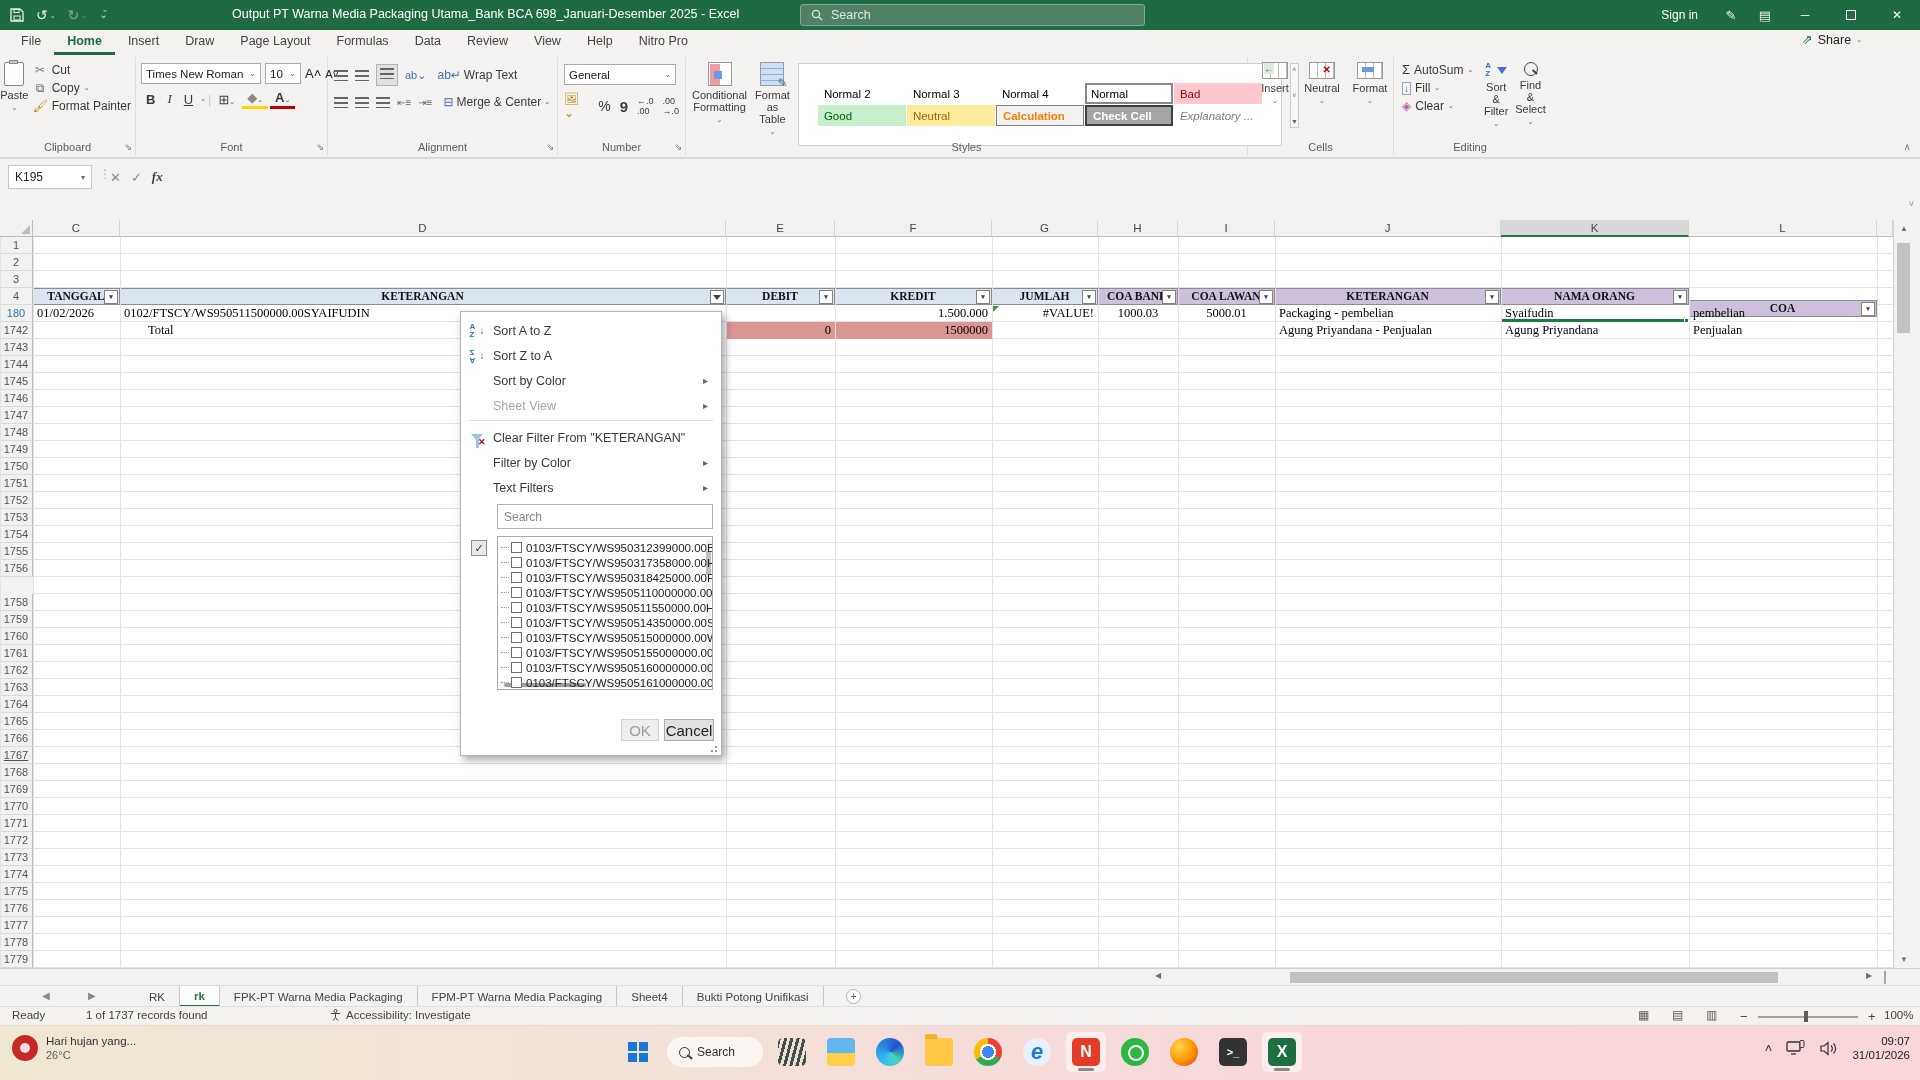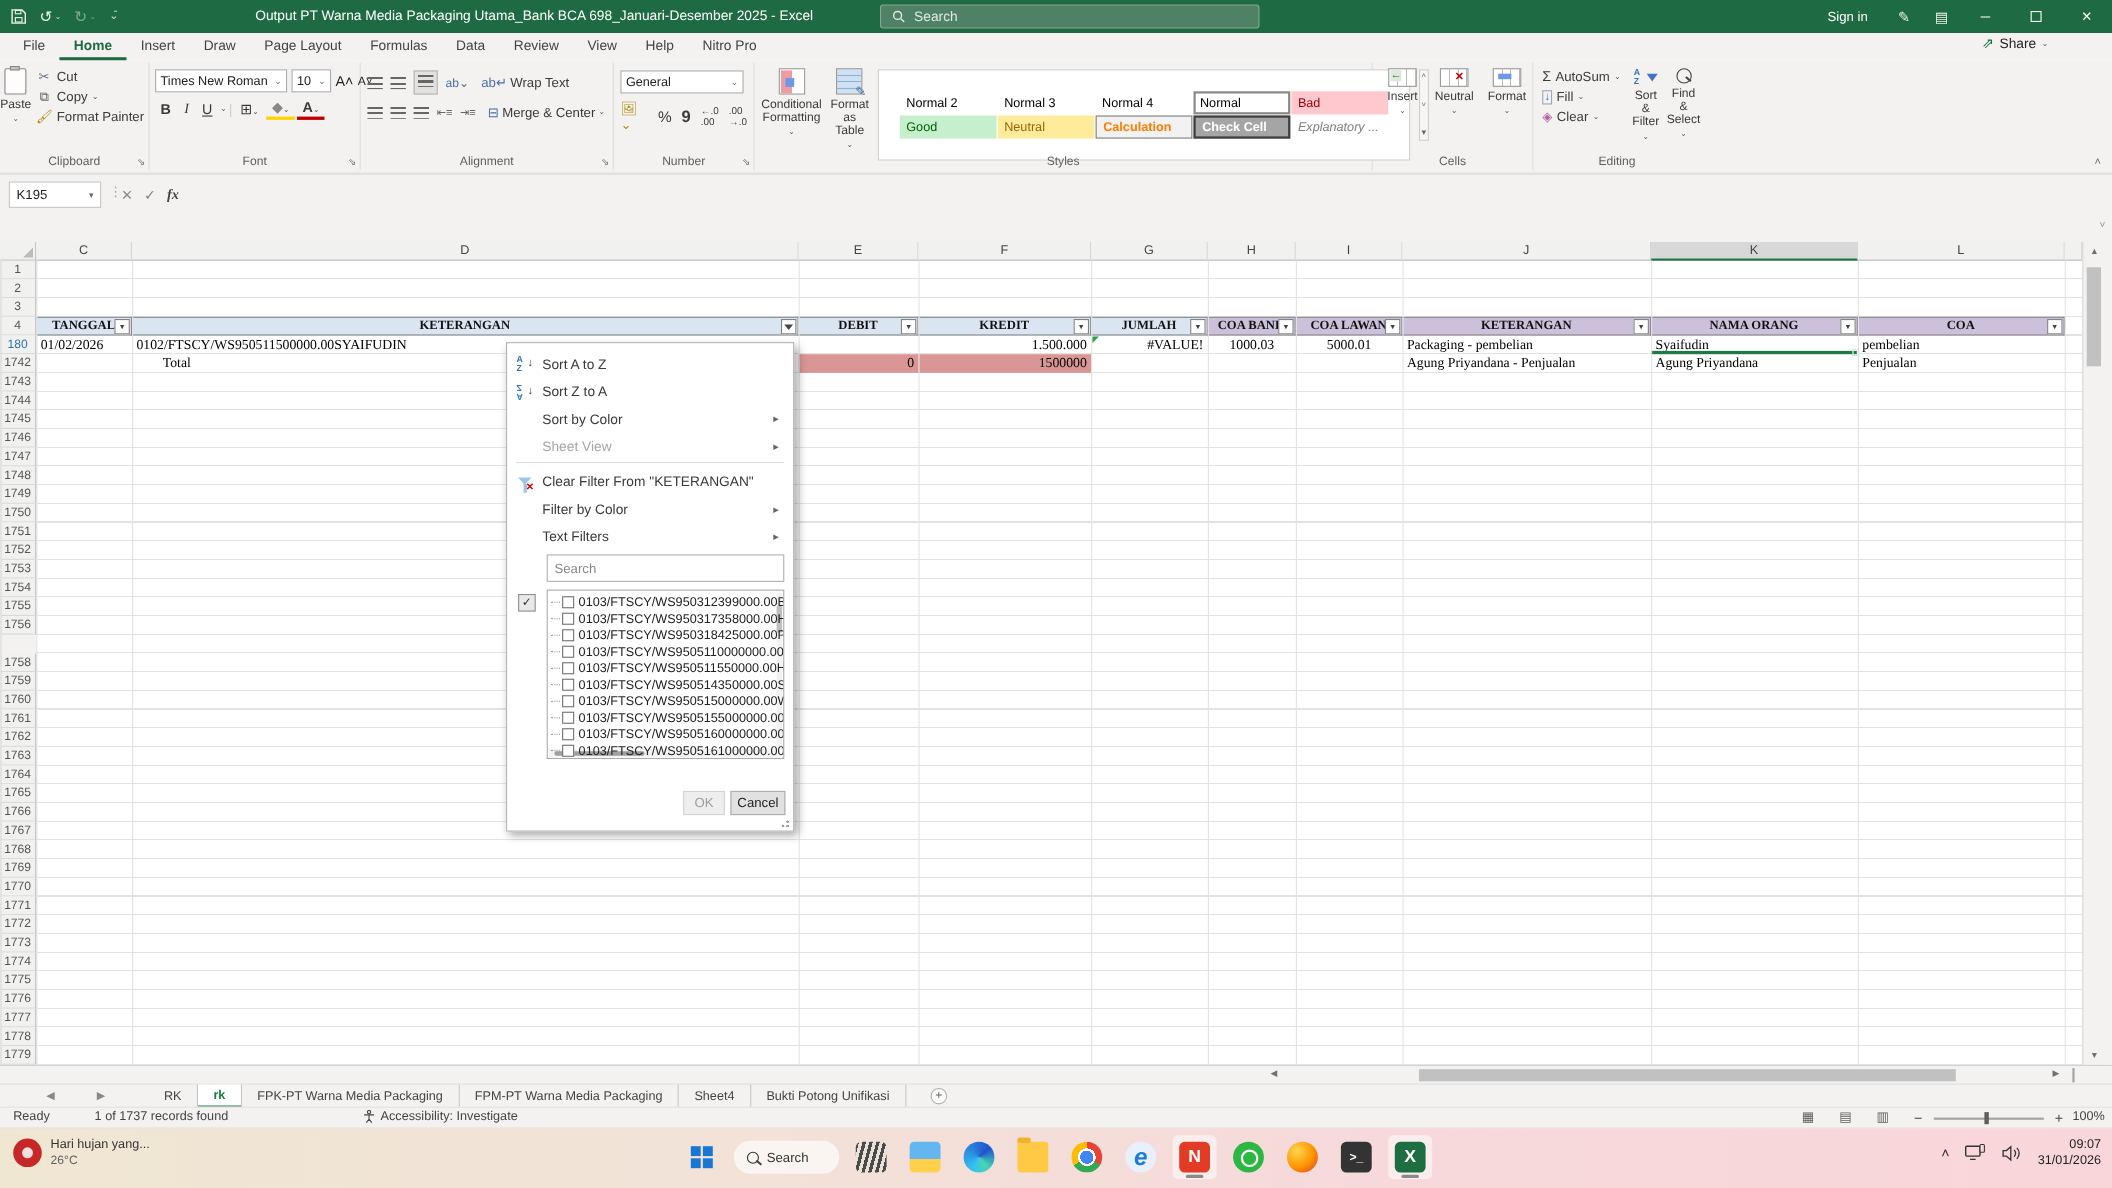--- a/index.html
+++ b/index.html
@@ -125,21 +125,21 @@
   #fselectall{position:absolute;left:10px;top:228px;width:16px;height:16px;background:#e9e9e9;border:1px solid #8f8f8f;
               font-size:11px;line-height:14px;text-align:center;color:#333}
   #flist{position:absolute;left:36px;top:224px;width:216px;height:154px;border:1px solid #ababab;overflow:hidden;background:#fff}
   .frow{position:absolute;left:0;width:230px;height:15px;display:flex;align-items:center;font-size:11.5px;color:#222;white-space:nowrap}
   .frow .guide{width:8px;border-top:1px dotted #999;margin-left:3px}
   .fcb{width:11px;height:11px;border:1px solid #707070;background:#fff;margin:0 4px 0 2px;flex:none}
   #flvsb{position:absolute;right:1px;top:2px;width:5px;height:140px;background:#f2f2f2}
   #flvthumb{position:absolute;right:1px;top:14px;width:5px;height:24px;background:#bfbfbf}
   #flhsb{position:absolute;left:1px;bottom:1px;width:208px;height:7px;background:#f2f2f2}
   #flhthumb{position:absolute;left:6px;bottom:2px;width:82px;height:4px;background:#9f9f9f;border-radius:2px}
-  .fbtn{position:absolute;top:407px;height:22px;border:1px solid #adadad;background:#e1e1e1;font-size:12px;
+  .fbtn{position:absolute;top:407px;height:22px;border:1px solid #adadad;background:#e1e1e1;font-size:15px;
         display:flex;align-items:center;justify-content:center;color:#222}
   .fbtn.okd{left:160px;width:38px;color:#9f9d9b;background:#eeeeee;border-color:#d4d2d0}
   .fbtn.cancel{left:203px;width:50px}
   #fgrip{position:absolute;right:3px;bottom:2px;width:8px;height:8px;
          background:radial-gradient(circle at 2px 6px,#999 1px,transparent 1.3px),radial-gradient(circle at 6px 2px,#999 1px,transparent 1.3px),radial-gradient(circle at 6px 6px,#999 1px,transparent 1.3px)}
   
   #hscroll{position:absolute;left:0;top:968px;width:1920px;height:17px;background:#f3f2f1;border-top:1px solid #cfcfcf}
   .hsa{position:absolute;top:2px;font-size:8px;color:#707070}
   #hthumb{position:absolute;left:1290px;top:3px;width:488px;height:11px;background:#c1c1c1}
   #hsplit{position:absolute;left:1884px;top:2px;width:7px;height:13px;border-left:2px solid #a5a5a5}
@@ -509,21 +509,21 @@
         <div class="rownum" style="top: 376px; font-family: Liberation Serif, serif;">1757</div>
         <div class="rownum" style="top: 374px;">1758</div>
         <div class="rownum" style="top: 391px;">1759</div>
         <div class="rownum" style="top: 408px;">1760</div>
         <div class="rownum" style="top: 425px;">1761</div>
         <div class="rownum" style="top: 442px;">1762</div>
         <div class="rownum" style="top: 459px;">1763</div>
         <div class="rownum" style="top: 476px;">1764</div>
         <div class="rownum" style="top: 493px;">1765</div>
         <div class="rownum" style="top: 510px;">1766</div>
-        <div class="rownum" style="top: 527px;">1767</div>
+        <div class="rownum" style="top: 527px; text-decoration: underline;">1767</div>
         <div class="rownum" style="top: 544px;">1768</div>
         <div class="rownum" style="top: 561px;">1769</div>
         <div class="rownum" style="top: 578px;">1770</div>
         <div class="rownum" style="top: 595px;">1771</div>
         <div class="rownum" style="top: 612px;">1772</div>
         <div class="rownum" style="top: 629px;">1773</div>
         <div class="rownum" style="top: 646px;">1774</div>
         <div class="rownum" style="top: 663px;">1775</div>
         <div class="rownum" style="top: 680px;">1776</div>
         <div class="rownum" style="top: 697px;">1777</div>
@@ -535,21 +535,21 @@
         <div class="hr4" style="left: 120px; top: 68px; width: 606px; background: rgb(219, 229, 241);"><span>KETERANGAN</span><div class="hbtn" style="position: absolute; right: 1px; top: 1px;">
             <span class="hfun"></span>
           </div></div>
         <div class="hr4" style="left: 726px; top: 68px; width: 109px; background: rgb(219, 229, 241);"><span>DEBIT</span><div class="hbtn" style="position: absolute; right: 1px; top: 1px;">▾</div></div>
         <div class="hr4" style="left: 835px; top: 68px; width: 157px; background: rgb(219, 229, 241);"><span>KREDIT</span><div class="hbtn" style="position: absolute; right: 1px; top: 1px;">▾</div></div>
         <div class="hr4" style="left: 992px; top: 68px; width: 106px; background: rgb(219, 229, 241);"><span>JUMLAH</span><div class="hbtn" style="position: absolute; right: 1px; top: 1px;">▾</div></div>
         <div class="hr4" style="left: 1098px; top: 68px; width: 80px; background: rgb(204, 192, 218);"><span>COA BANK</span><div class="hbtn" style="position: absolute; right: 1px; top: 1px;">▾</div></div>
         <div class="hr4" style="left: 1178px; top: 68px; width: 97px; background: rgb(204, 192, 218);"><span>COA LAWAN</span><div class="hbtn" style="position: absolute; right: 1px; top: 1px;">▾</div></div>
         <div class="hr4" style="left: 1275px; top: 68px; width: 226px; background: rgb(204, 192, 218);"><span>KETERANGAN</span><div class="hbtn" style="position: absolute; right: 1px; top: 1px;">▾</div></div>
         <div class="hr4" style="left: 1501px; top: 68px; width: 188px; background: rgb(204, 192, 218);"><span>NAMA ORANG</span><div class="hbtn" style="position: absolute; right: 1px; top: 1px;">▾</div></div>
-        <div class="hr4" style="left: 1689px; top: 68px; width: 188px; background: rgb(204, 192, 218);"><span>COA</span><div class="hbtn" style="position: absolute; right: 1px; top: 1px;">▾</div></div>
+        <div class="hr4" style="left: 1689px; top: 80px; width: 188px; background: rgb(204, 192, 218);"><span>COA</span><div class="hbtn" style="position: absolute; right: 1px; top: 1px;">▾</div></div>
         <div class="cell" style="left: 33px; top: 85px; width: 87px;">01/02/2026</div>
         <div class="cell" style="left: 120px; top: 85px; width: 606px;">0102/FTSCY/WS950511500000.00SYAIFUDIN</div>
         <div class="cell r" style="left: 835px; top: 85px; width: 157px;">1.500.000</div>
         <div class="cell r" style="left: 992px; top: 85px; width: 106px;">#VALUE!</div>
         <div class="errtri" style="left: 993px; top: 86px;"></div>
         <div class="cell c" style="left: 1098px; top: 85px; width: 80px;">1000.03</div>
         <div class="cell c" style="left: 1178px; top: 85px; width: 97px;">5000.01</div>
         <div class="cell" style="left: 1275px; top: 85px; width: 226px;">Packaging - pembelian</div>
         <div class="cell" style="left: 1501px; top: 85px; width: 188px;">Syaifudin</div>
         <div id="selline" style="left: 1501px; top: 99px; width: 184px; height: 3px;"></div>

